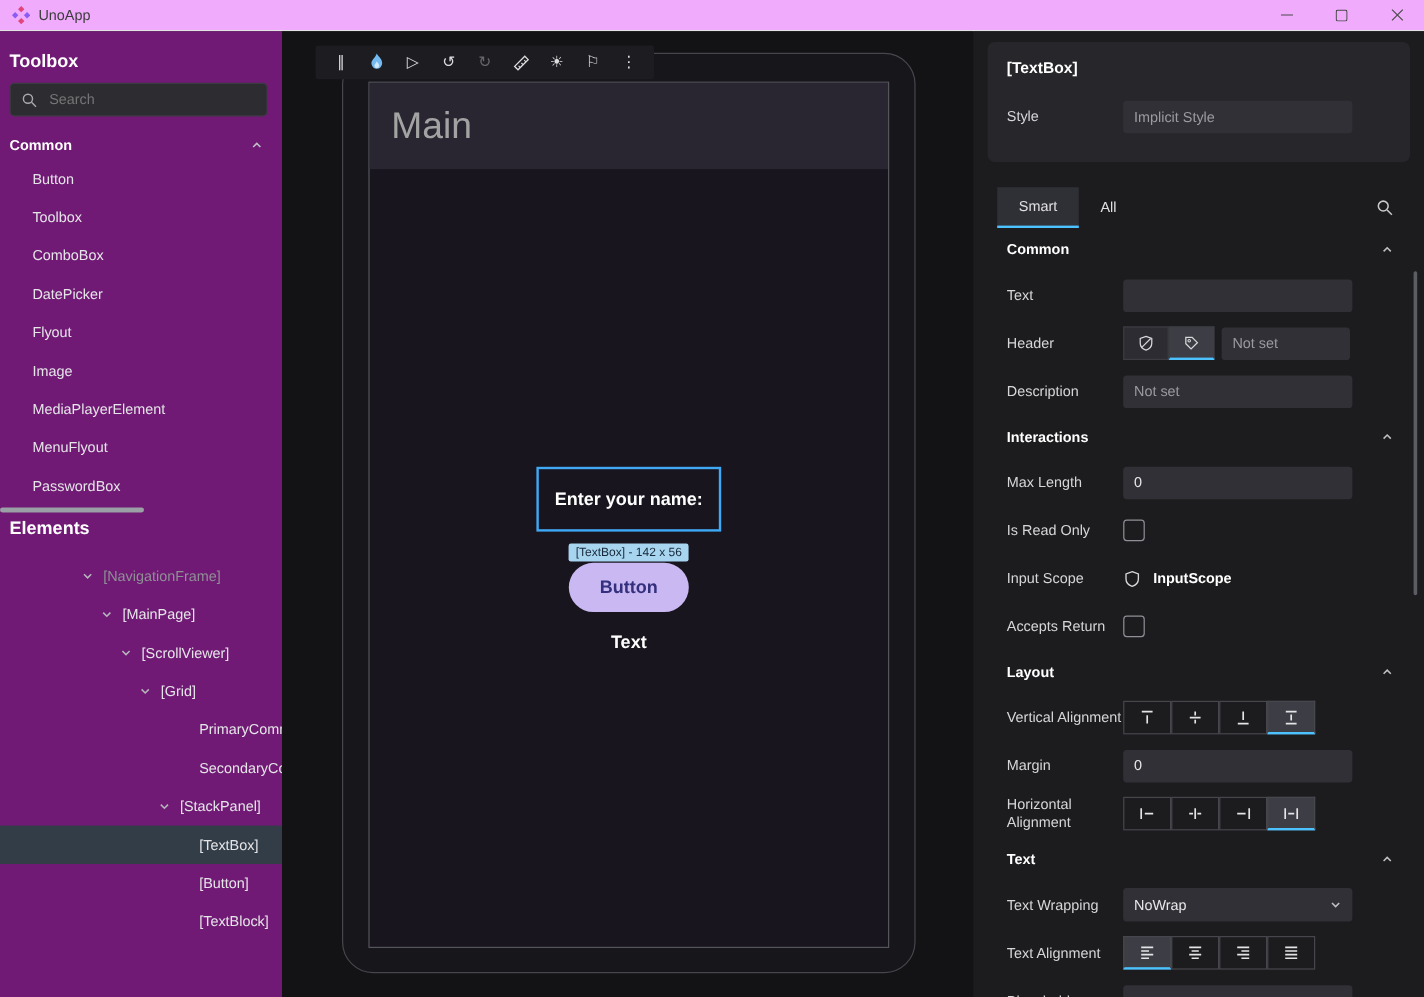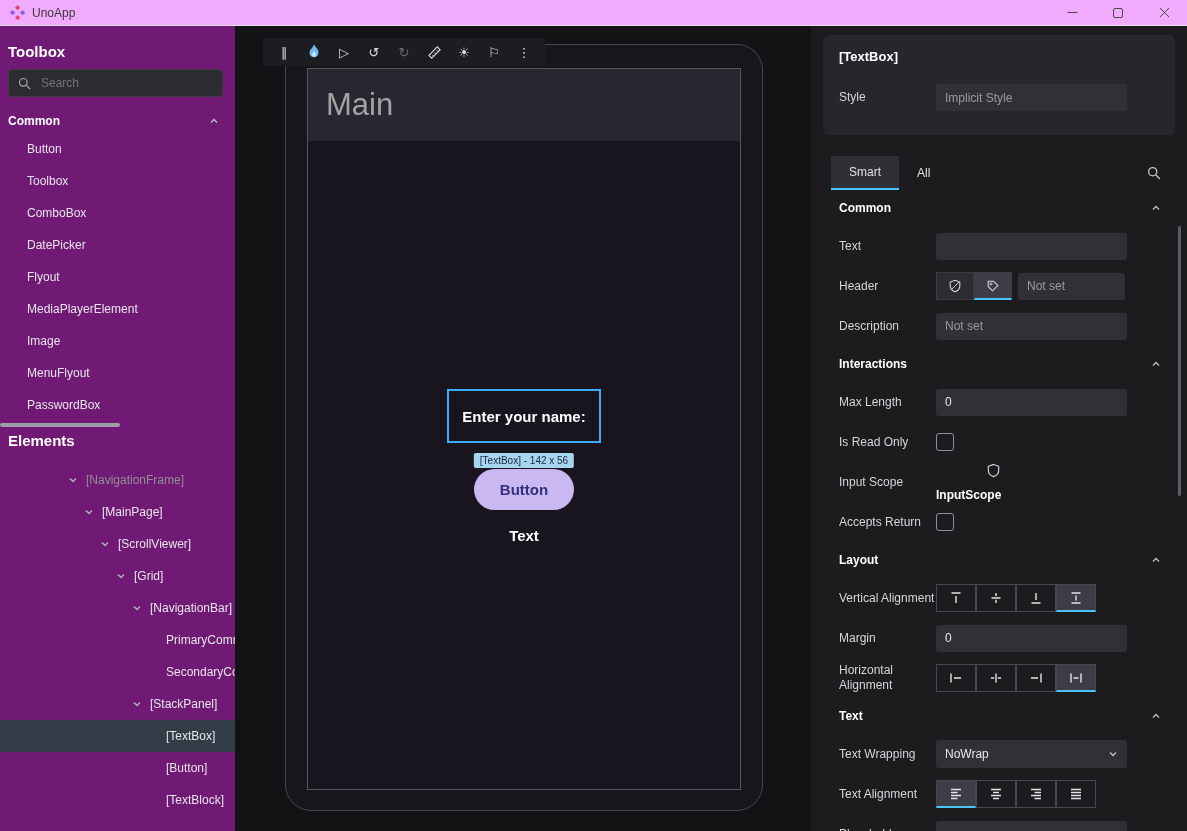--- a/index.html
+++ b/index.html
@@ -79,21 +79,21 @@
   .prop-row { height:40px; display:flex; align-items:center; padding:0 20px 0 28px; }
   .checkbox { width:18px; height:18px; border:1px solid #8f8f96; border-radius:3px; background:transparent; cursor:default; }
   .icon-btn-group { display:flex; }
   .icon-btn { width:38px; height:28px; background:#2c2c32; border:1px solid #3c3c43;
     display:flex; align-items:center; justify-content:center; cursor:default; }
   .icon-btn.selected { background:#3d3d45; border-bottom:2px solid #4cc2ff; }
   .align-group { display:flex; }
   .align-btn { width:40px; height:28px; background:transparent; border:1px solid #46464d;
     display:flex; align-items:center; justify-content:center; cursor:default; }
   .align-btn.selected { background:#3d3d45; border-bottom:2px solid #4cc2ff; }
-  .scope { display:flex; align-items:flex-end; gap:10px;flex-direction:column; }
+  .scope { display:flex; align-items:flex-start; gap:10px; }
   .scope-text { color:#ffffff; font-size:12px; font-weight:bold; }
   .dropdown { width:191px; height:28px; background:#303036; border-radius:3px; display:flex;
     align-items:center; justify-content:space-between; padding:0 9px; color:#e8e8ea; font-size:12px; cursor:default; }
   .vscroll { position:absolute; right:6px; top:200px; width:3px; height:270px; background:#5c5c63; border-radius:2px; }
 </style>
 </head>
 <body>
 
 <div class="titlebar">
   <span style="display:flex;">
@@ -148,22 +148,22 @@
           </svg>
       </span>
     </div>
 
     <div>
       <div class="tb-item">Button</div>
       <div class="tb-item">Toolbox</div>
       <div class="tb-item">ComboBox</div>
       <div class="tb-item">DatePicker</div>
       <div class="tb-item">Flyout</div>
+      <div class="tb-item">Image</div>
       <div class="tb-item">MediaPlayerElement</div>
-      <div class="tb-item">Image</div>
       <div class="tb-item">MenuFlyout</div>
       <div class="tb-item">PasswordBox</div>
     </div>
 
     <div class="hscroll"></div>
 
     <div class="panel-title elements-title">Elements</div>
 
     <div class="tree">
       <div class="tree-row" style="padding-left:68px;">
@@ -190,28 +190,20 @@
           </span>
         <span class="tree-label">[ScrollViewer]</span>
       </div>
       <div class="tree-row" style="padding-left:116px;">
         <span class="chev">
             <svg width="10" height="10" viewBox="0 0 10 10">
               <path d="M2 3.5 L5 6.5 L8 3.5" fill="none" stroke="#b5b5ba" stroke-width="1.3"></path>
             </svg>
           </span>
         <span class="tree-label">[Grid]</span>
-      </div>
-      <div class="tree-row" style="padding-left:132px;">
-        <span class="chev">
-            <svg width="10" height="10" viewBox="0 0 10 10">
-              <path d="M2 3.5 L5 6.5 L8 3.5" fill="none" stroke="#b5b5ba" stroke-width="1.3"></path>
-            </svg>
-          </span>
-        <span class="tree-label">[NavigationBar]</span>
       </div>
       <div class="tree-row" style="padding-left:166px;">
         <span class="tree-label">PrimaryComm</span>
       </div>
       <div class="tree-row" style="padding-left:166px;">
         <span class="tree-label">SecondaryCo</span>
       </div>
       <div class="tree-row" style="padding-left:132px;">
         <span class="chev">
             <svg width="10" height="10" viewBox="0 0 10 10">

